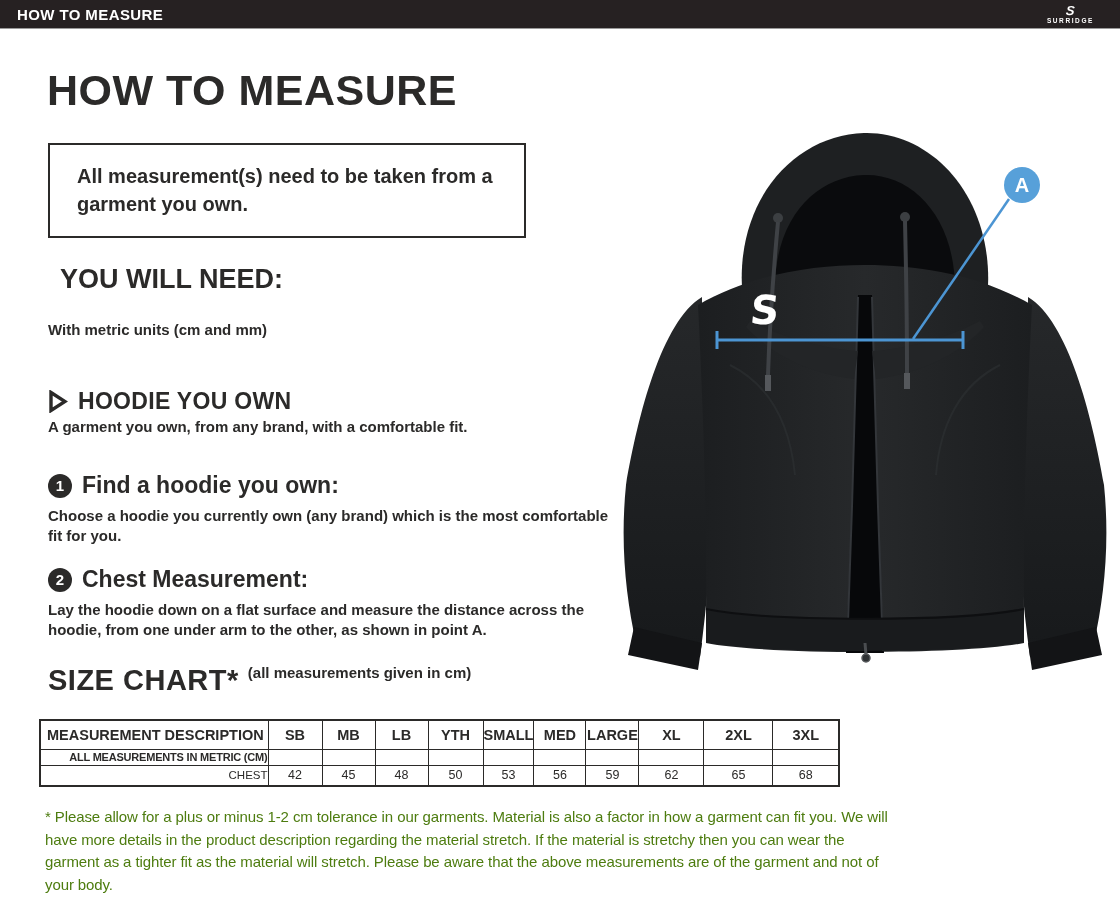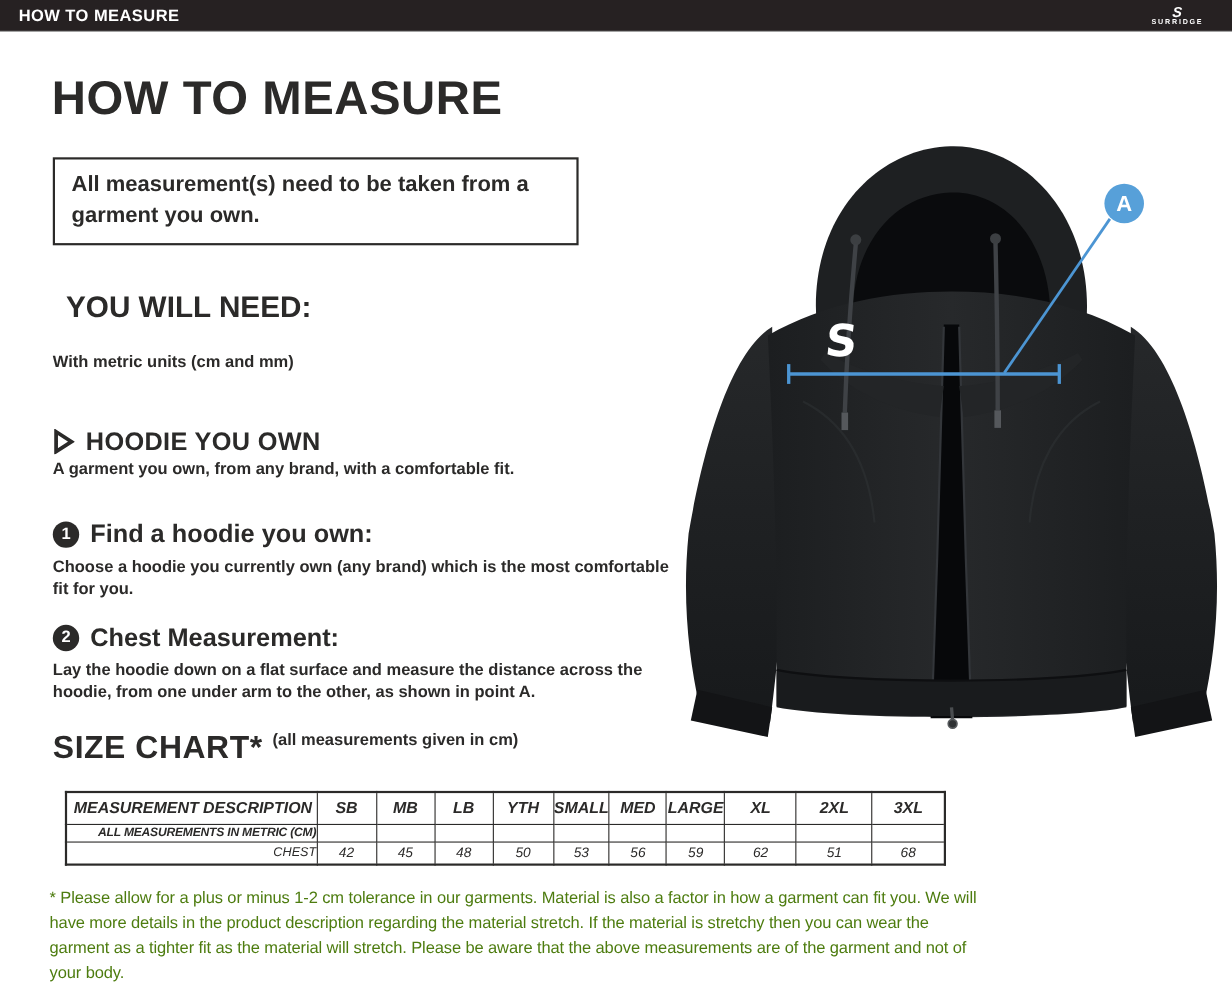--- a/index.html
+++ b/index.html
@@ -11,22 +11,22 @@
           display:flex;align-items:center;box-shadow:0 1px 0 #9a9a9a;}
   .topbar-title{color:#ffffff;font-weight:bold;font-size:15px;letter-spacing:.4px;margin-left:17px;}
   .brand{position:absolute;right:26px;top:1px;height:26px;display:flex;flex-direction:column;
          align-items:center;justify-content:center;color:#fff;line-height:1;}
   .brand-s{font-weight:bold;font-style:italic;font-size:13px;transform:skewX(-6deg);}
   .brand-name{font-size:6.5px;font-weight:bold;letter-spacing:1.6px;margin-top:1px;}
 
   
   .page-title{position:absolute;left:47px;top:66px;margin:0;font-size:43px;font-weight:bold;
               letter-spacing:.5px;color:#2b2a29;}
-  .notice-box{position:absolute;left:48px;top:143px;width:478px;height:80px;border:2px solid #2b2a29;
-              box-sizing:border-box;display:flex;align-items:center;padding:0 15px;}
+  .notice-box{position:absolute;left:48px;top:143px;width:478px;height:95px;border:2px solid #2b2a29;
+              box-sizing:border-box;display:flex;align-items:center;padding:0 27px;}
   .notice-text{font-size:20px;font-weight:bold;line-height:1.38;}
 
   .ywn-heading{position:absolute;left:48px;top:252px;margin:12px;font-size:27px;font-weight:bold;}
 
   .need{position:absolute;left:48px;}
   .need-1{top:318px;} .need-2{top:388px;}
   .need-row{display:flex;align-items:center;gap:10px;}
   .need-title{font-size:23px;font-weight:bold;letter-spacing:.3px;}
   .need-desc{font-size:15px;font-weight:bold;margin-top:3px;}
 
@@ -36,22 +36,22 @@
   .step-num{width:24px;height:24px;border-radius:50%;background:#2b2a29;color:#fff;
             font-size:15px;font-weight:bold;display:flex;align-items:center;justify-content:center;}
   .step-title{font-size:23px;font-weight:bold;}
   .step-desc{font-size:15px;font-weight:bold;margin-top:7px;width:562px;line-height:1.34;}
 
   .sc-heading{position:absolute;left:48px;top:664px;display:flex;align-items:flex-start;gap:9px;}
   .sc-title{font-size:29px;font-weight:bold;letter-spacing:.5px;}
   .sc-sub{font-size:15px;font-weight:bold;}
 
   
-  .size-table{position:absolute;left:59px;top:719px;border-collapse:collapse;table-layout:fixed;
-              border:2px solid #2b2a29;font-style:italic;}
+  .size-table{position:absolute;left:39px;top:719px;border-collapse:collapse;table-layout:fixed;
+              border:2px solid #2b2a29;}
   .size-table th,.size-table td{border:1px solid #2b2a29;padding:0;overflow:hidden;white-space:nowrap;}
   .size-table thead tr{height:29px;}
   .size-table .r-metric{height:16px;}
   .size-table .r-chest{height:21px;}
   .size-table thead th{font-size:14.5px;font-weight:bold;text-align:center;}
   .size-table th.c-desc{text-align:left;padding-left:6px;}
   .size-table .row-label{font-size:11px;text-align:right;padding-left:4px;font-weight:bold;letter-spacing:-.2px;}
   .size-table .r-chest .row-label{font-weight:normal;font-size:11.5px;letter-spacing:0;}
   .size-table td{font-size:12.5px;text-align:center;font-weight:normal;}
 
@@ -163,21 +163,21 @@
         <tr class="r-chest">
           <th class="row-label">CHEST</th>
           <td>42</td>
           <td>45</td>
           <td>48</td>
           <td>50</td>
           <td>53</td>
           <td>56</td>
           <td>59</td>
           <td>62</td>
-          <td>51</td>
+          <td>65</td>
           <td>68</td>
         </tr>
       </tbody>
   </table>
 
   <p class="footnote">* Please allow for a plus or minus 1-2 cm tolerance in our garments. Material is also a factor in how a garment can fit you. We will have more details in the product description regarding the material stretch. If the material is stretchy then you can wear the garment as a tighter fit as the material will stretch. Please be aware that the above measurements are of the garment and not of your body.</p>
 
   <figure class="hoodie-fig">
     <svg width="510" height="545" viewBox="0 0 510 545">
       <defs>

